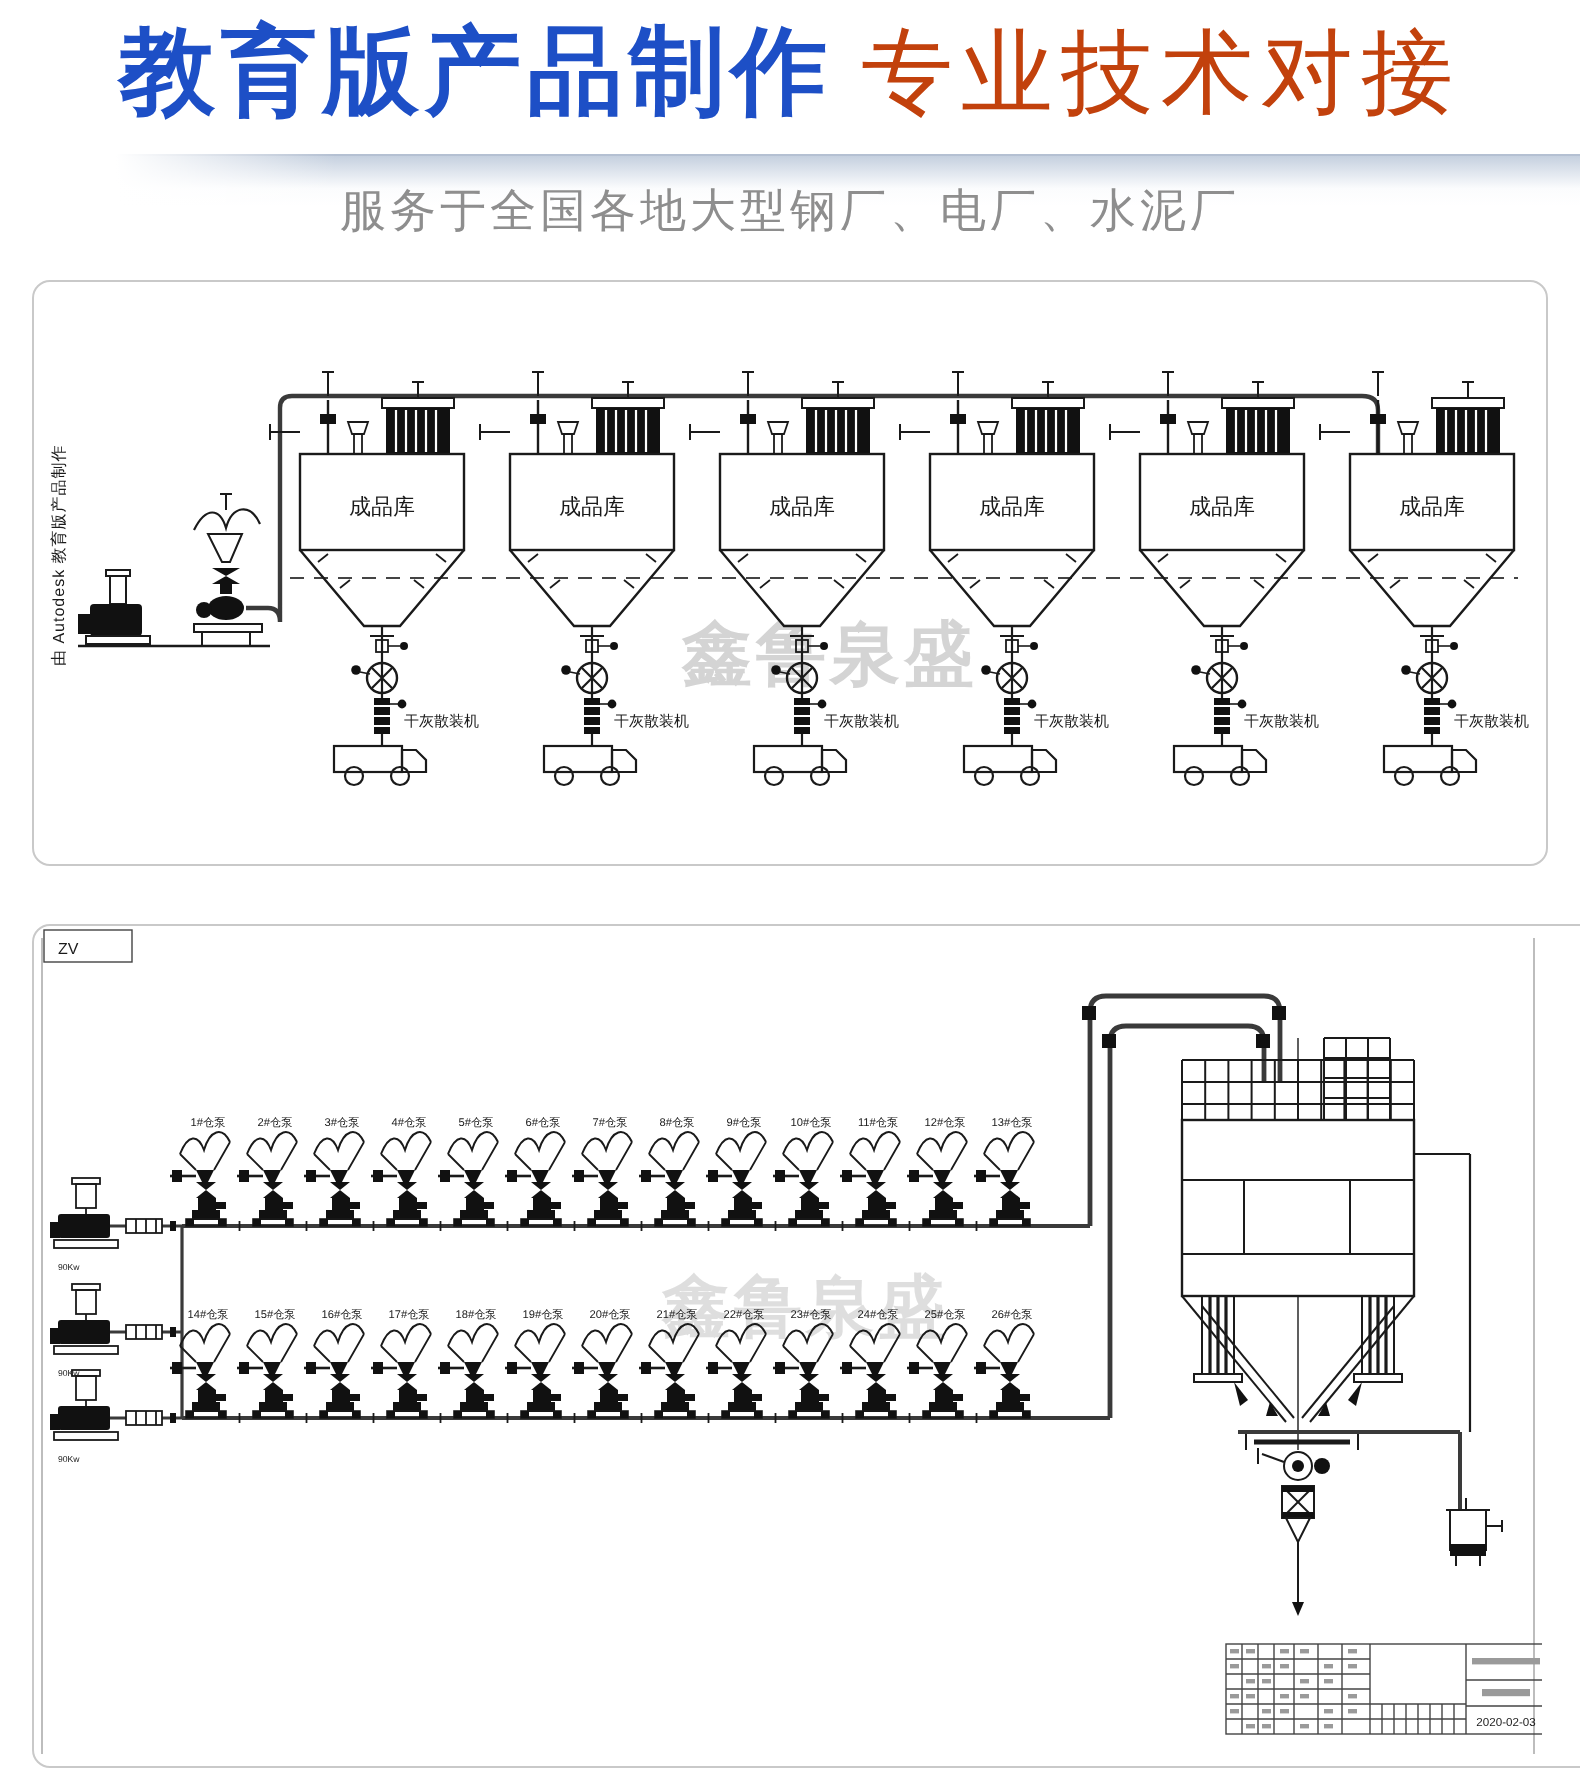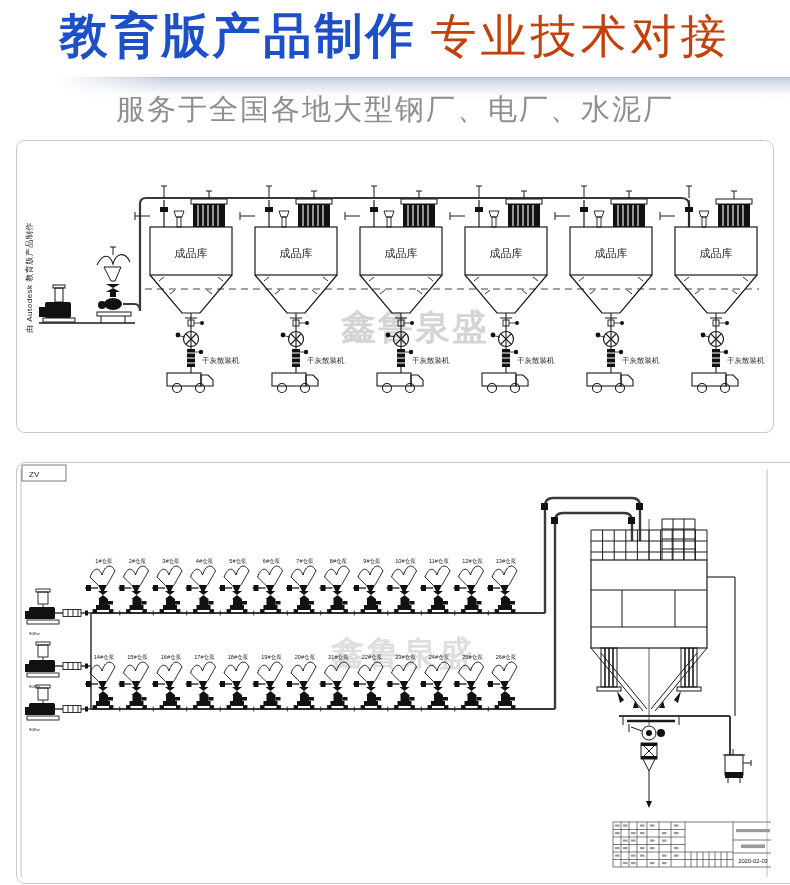--- a/index.html
+++ b/index.html
@@ -7,21 +7,21 @@
        font-family:"Liberation Sans","DejaVu Sans",sans-serif;}
   .title-line{position:absolute;top:4px;left:0;width:100%;text-align:center;white-space:nowrap;}
   .t1{font-size:48px;font-weight:800;color:#1d4fc6;letter-spacing:3px;}
   .t2{font-size:46px;font-weight:500;color:#c2410c;letter-spacing:4px;margin-left:14px;}
   .band{position:absolute;top:77px;left:58px;right:0;height:25px;
         border-top:1px solid #b4c0d2;
         background:linear-gradient(180deg,#c5d0df 0%,rgba(243,246,250,.35) 65%,rgba(255,255,255,0) 100%);}
   .band .fade{position:absolute;left:0;top:-1px;bottom:0;width:110px;
         background:linear-gradient(90deg,#fff 0%,rgba(255,255,255,0) 100%);}
   .subtitle{position:absolute;top:90px;left:0;width:100%;text-align:center;
-        font-size:29px;color:#8e8e8e;letter-spacing:2px;}
+        font-size:23px;color:#8e8e8e;letter-spacing:2px;}
   .panel{position:absolute;left:16px;width:756px;background:#fff;
         border:1px solid #c9c9c9;border-radius:9px;}
   #panel1{top:140px;height:291px;}
   #panel2{top:462px;height:420px;padding-left:35px;}
   .panel svg{position:absolute;left:0;top:0;}
   svg text{font-family:"Liberation Sans","DejaVu Sans",sans-serif;fill:#1a1a1a;}
   .wm{font-weight:bold;fill:#d4d4d4;letter-spacing:2px;}
   .ln{stroke:#1a1a1a;fill:none;}
   .pipe{stroke:#3a3a3a;fill:none;}
   .blk{fill:#111;stroke:none;}

